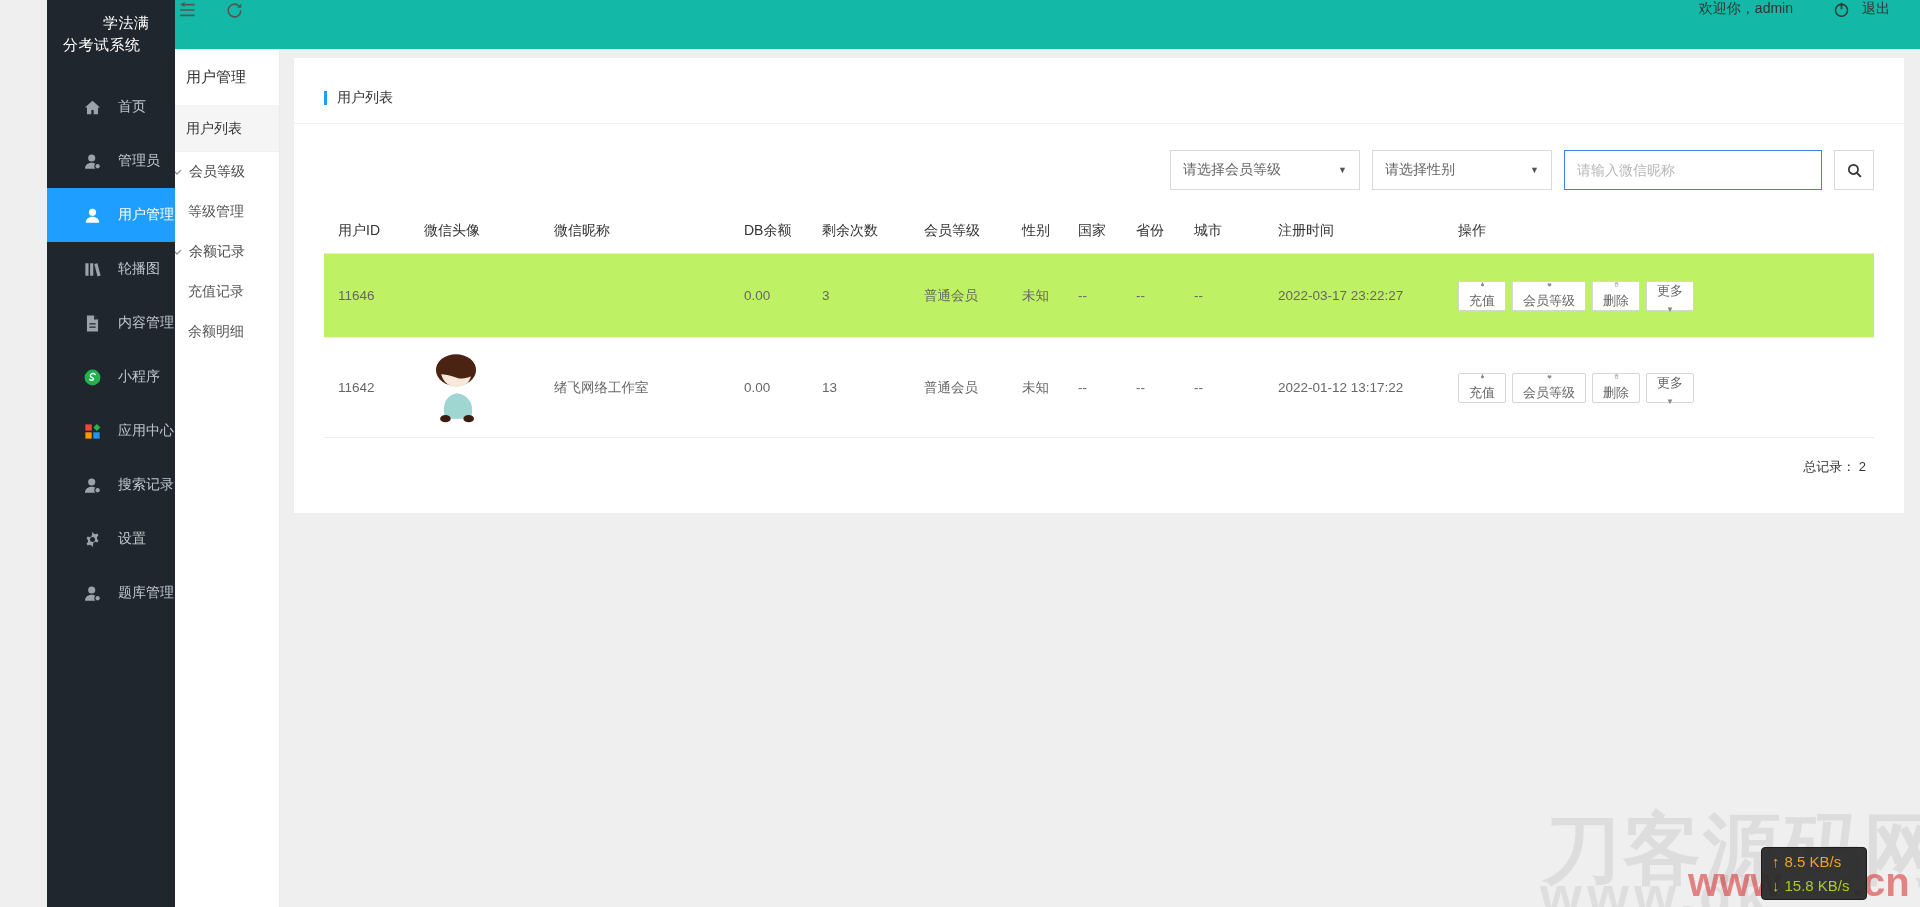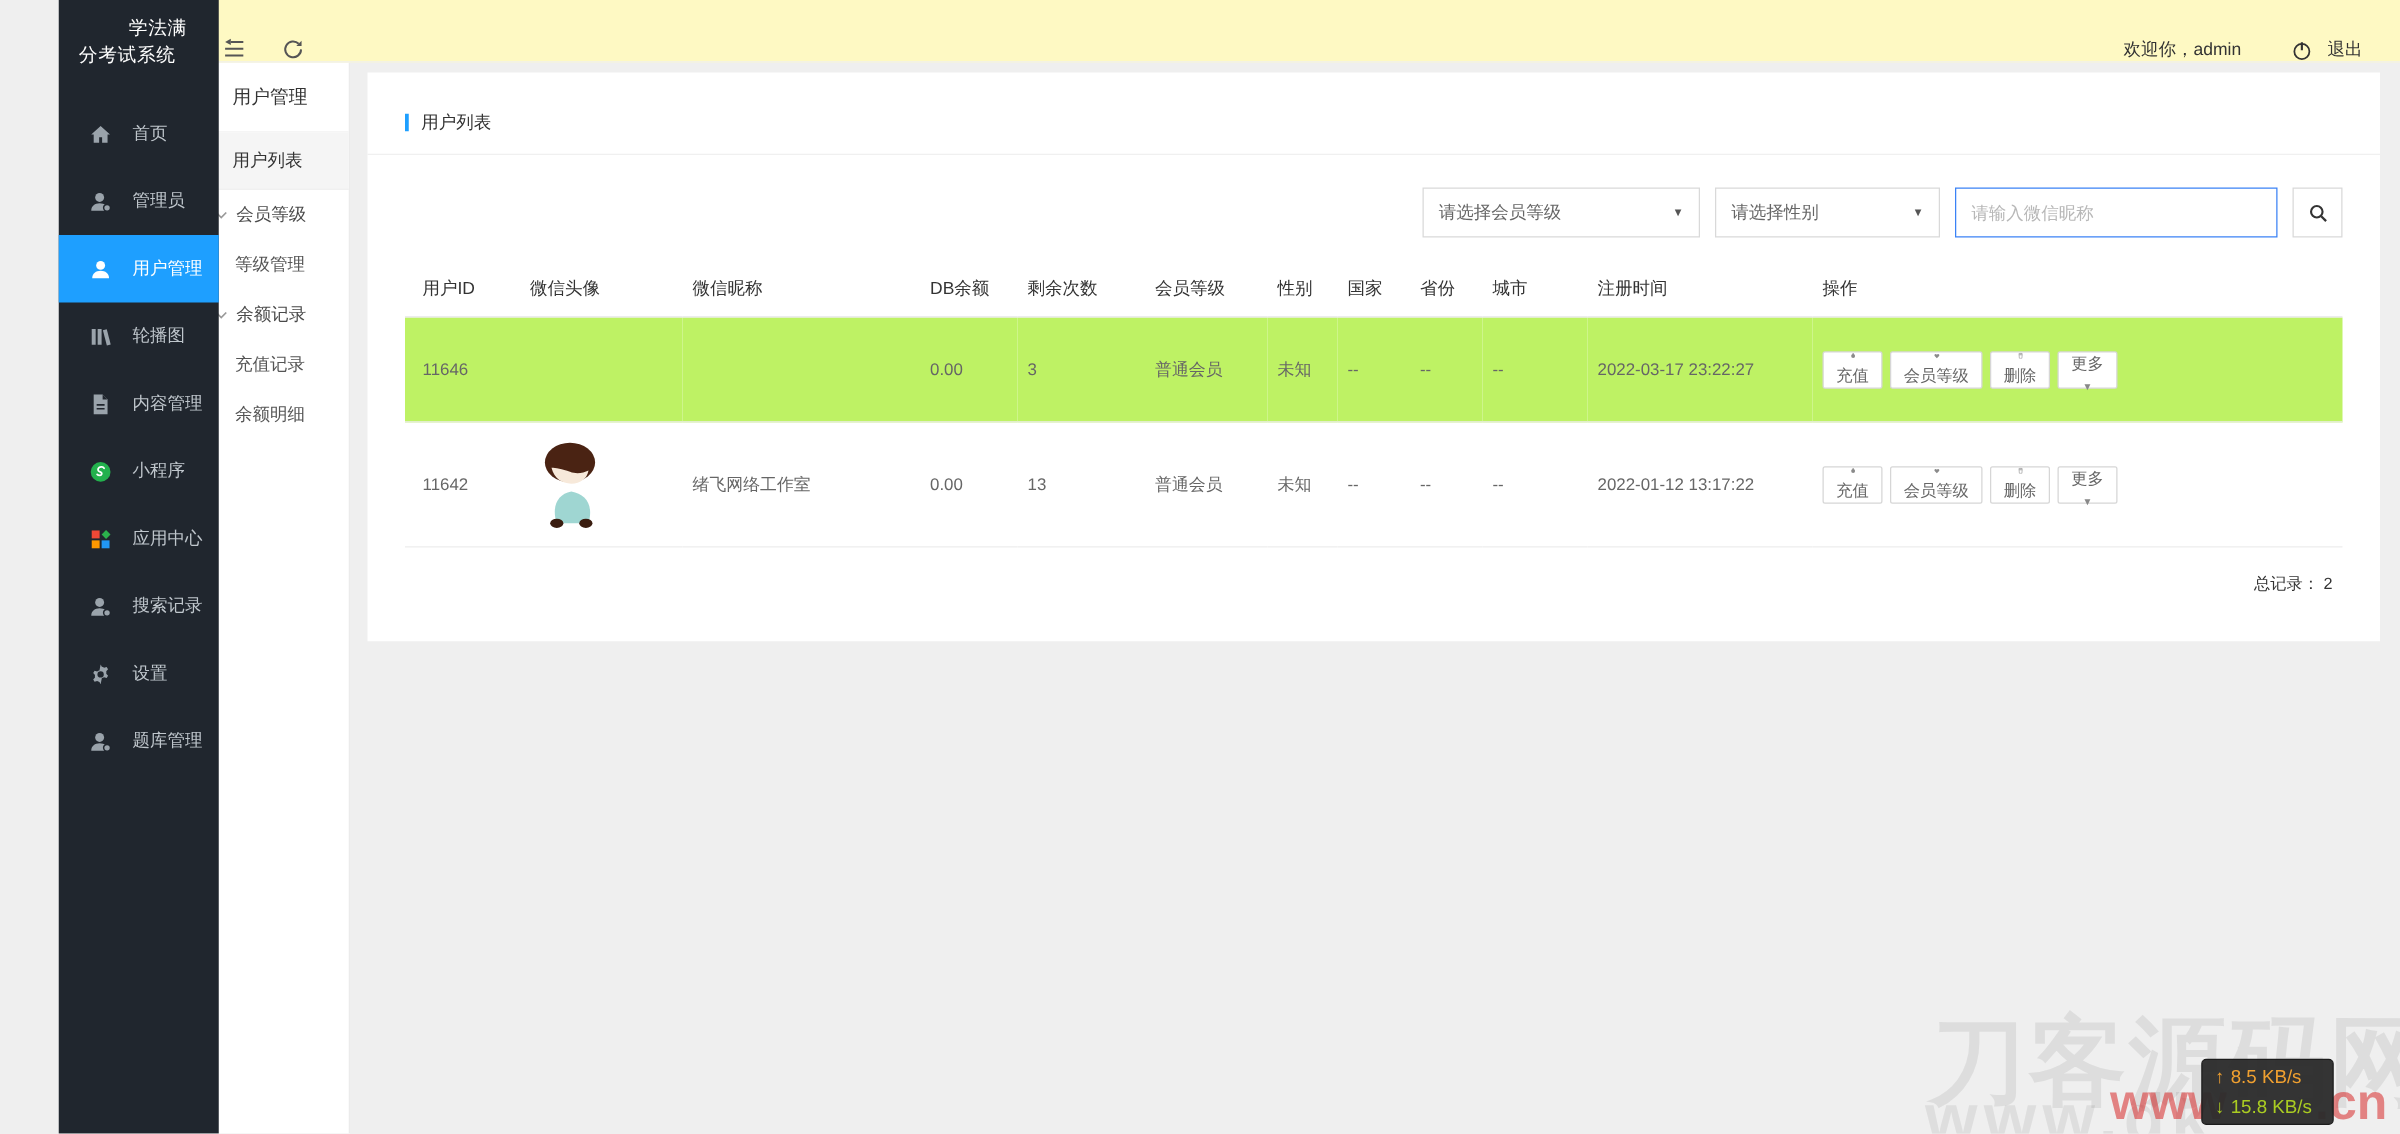--- a/index.html
+++ b/index.html
@@ -4,27 +4,27 @@
 <style>
   * { margin:0; padding:0; box-sizing:border-box; }
   html,body { background:#efefef; }
   body { font-family:"Liberation Sans","DejaVu Sans",sans-serif; }
   .app { position:relative; width:1920px; height:907px; overflow:hidden; background:#efefef; }
 
   
   .sidebar { position:absolute; left:0; top:0; width:128px; height:100%; background:#20262e; z-index:6;margin-left:47px; }
   .logo { color:#fff; font-size:15px; line-height:22px; padding:12px 16px 10px 16px; text-indent:40px; letter-spacing:.5px; }
   .nav { margin-top:14px; }
-  .nav-item { height:54px; display:flex; align-items:center; padding-left:24px; gap:16px; color:#bfc6cc; font-size:14px; cursor:pointer; }
+  .nav-item { height:54px; display:flex; align-items:center; padding-left:36px; gap:16px; color:#bfc6cc; font-size:14px; cursor:pointer; }
   .nav-item svg { width:19px; height:19px; fill:#9aa3ab; flex:none; }
   .nav-item.active { background:#1e9fff; color:#fff; }
   .nav-item.active svg { fill:#fff; }
 
   
-  .topbar { position:absolute; left:160px; top:0; right:0; height:50px; background:#fef9c3; border-bottom:1px solid #f0f0f0; display:flex; align-items:flex-end; z-index:5; }
+  .topbar { position:absolute; left:160px; top:0; right:0; height:50px; background:#14b8a6; border-bottom:1px solid #f0f0f0; display:flex; align-items:flex-start; z-index:5; }
   .topbar-left { display:flex; align-items:center; gap:26px; margin-left:18px; }
   .tool-icon { width:20px; height:20px; cursor:pointer; display:flex; align-items:center; justify-content:center; }
   .topbar-right { margin-left:auto; display:flex; align-items:center; gap:40px; padding-right:30px; font-size:14px; color:#333; }
   .logout { display:flex; align-items:center; gap:12px; cursor:pointer; }
 
   
   .submenu { position:absolute; left:160px; top:50px; width:120px; height:calc(100% - 50px); background:#fff; border-right:1px solid #ebebeb; z-index:4; }
   .submenu-header { height:56px; display:flex; align-items:center; padding-left:26px; font-size:15px; color:#333; border-bottom:1px solid #f2f2f2; }
   .submenu-item { display:flex; align-items:center; font-size:14px; color:#4a4a4a; cursor:pointer; }
   .submenu-item.leaf-active { height:46px; padding-left:26px; background:#f5f5f5; border-bottom:1px solid #f0f0f0; color:#333; }
@@ -34,21 +34,21 @@
   
   .content { position:absolute; left:280px; top:50px; right:0; bottom:0; background:#efefef; }
   .card { position:absolute; left:14px; top:8px; width:1610px; height:455px; background:#fff; }
   .card-title { height:66px; display:flex; align-items:center; padding:14px 0 0 30px; border-bottom:1px solid #f0f0f0; }
   .title-marker { width:3px; height:14px; background:#1e9fff; margin-right:10px; }
   .title-text { font-size:14px; color:#333; }
   .card-body { padding:0 30px; }
 
   .filters { display:flex; justify-content:flex-end; align-items:center; gap:12px; margin-top:26px; }
   .select { height:40px; border:1px solid #d9d9d9; background:#fff; display:flex; align-items:center; justify-content:space-between; padding:0 12px; font-size:14px; color:#666; cursor:pointer; }
-  .select.level { width:222px; }
+  .select.level { width:190px; }
   .select.gender { width:180px; }
   .caret { font-size:9px; color:#555; }
   .search-input { width:258px; height:40px; border:1px solid #3b82f6; padding:0 12px; font-size:14px; color:#333; outline:none; }
   .search-input::placeholder { color:#b8b8b8; }
   .search-btn { width:40px; height:40px; border:1px solid #d9d9d9; background:#fff; display:flex; align-items:center; justify-content:center; cursor:pointer; }
 
   .user-table { width:100%; border-collapse:collapse; margin-top:22px; }
   .user-table th { text-align:left; font-size:14px; color:#333; font-weight:normal; padding:10px 8px 13px 8px; border-bottom:1px solid #e6e6e6; white-space:nowrap; }
   .user-table td { font-size:13.5px; color:#666; padding:8px; border-bottom:1px solid #ededed; vertical-align:middle; }
   .user-table th:first-child, .user-table td:first-child { padding-left:14px; }

